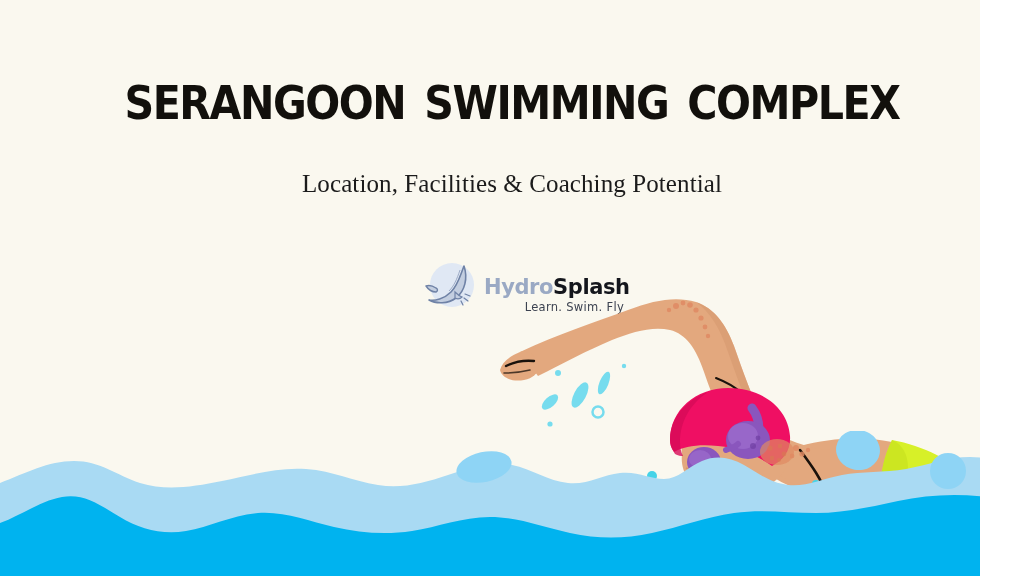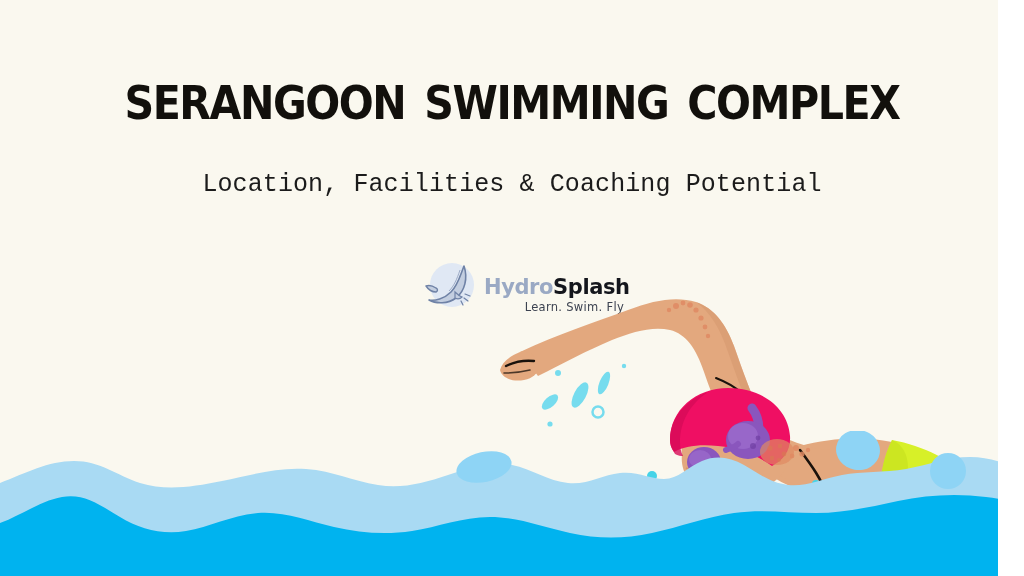--- a/index.html
+++ b/index.html
@@ -7,21 +7,20 @@
     padding: 0;
     background: #ffffff;
   }
   #slide {
     position: relative;
     width: 980px;
     height: 576px;
     overflow: hidden;
     background: #faf8ef;
     font-family: "Liberation Sans", sans-serif;
-    padding-left: 18px;
   }
 
   
   #title {
     position: absolute;
     left: 0;
     top: 55px;
     width: 1024px;
     text-align: center;
     font-family: "DejaVu Sans", sans-serif;
@@ -37,21 +36,21 @@
     white-space: nowrap;
   }
 
   
   #subtitle {
     position: absolute;
     left: 0;
     top: 170px;
     width: 1024px;
     text-align: center;
-    font-family: Liberation Mono, monospace;
+    font-family: Liberation Serif, serif;
     font-weight: 400;
     font-size: 25px;
     letter-spacing: 0.1px;
     color: #1b1b1b;
     white-space: nowrap;
   }
 
   
   #logo {
     position: absolute;

